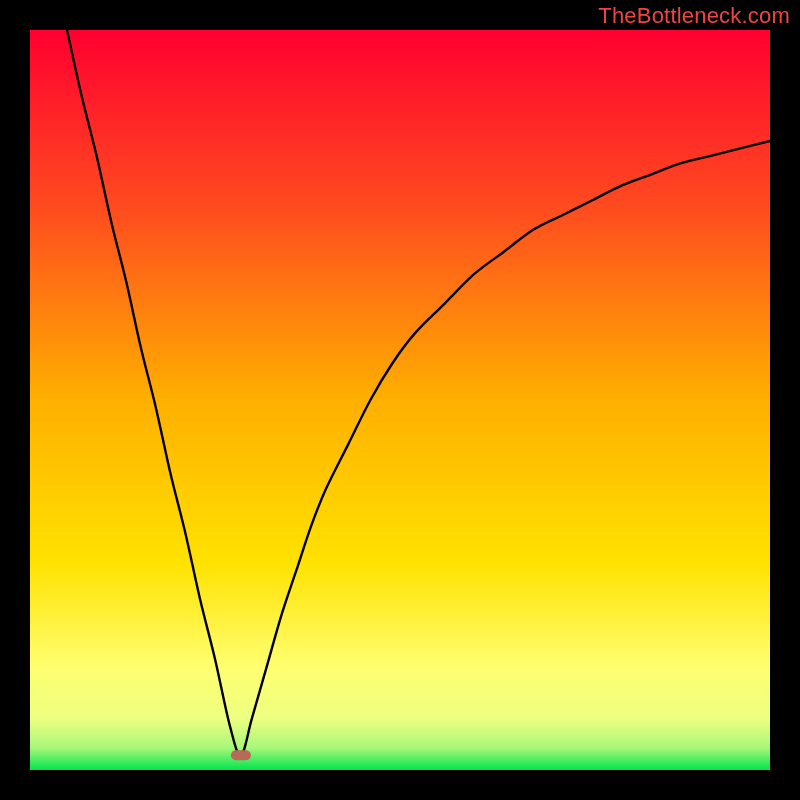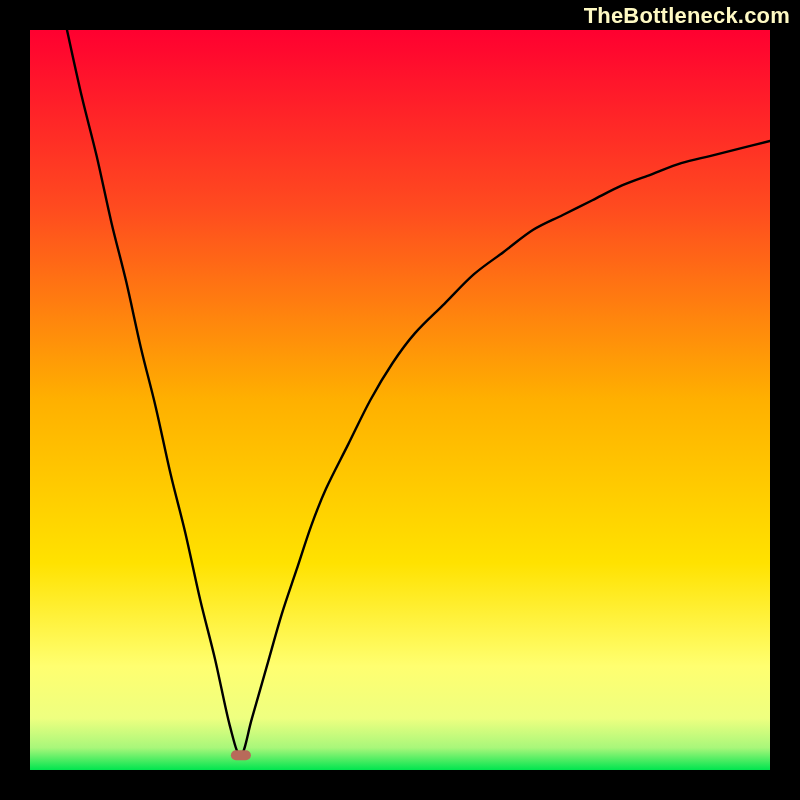--- a/index.html
+++ b/index.html
@@ -8,25 +8,24 @@
     height: 800px;
     background: #000;
     position: relative;
     font-family: Arial, Helvetica, sans-serif;
     overflow: hidden;
   }
   .watermark {
     position: absolute;
     top: 3px;
     right: 10px;
-    color: #fef9c3;
+    color: #ef4444;
     font-size: 22px;
     z-index: 10;
     letter-spacing: 0.2px;
-    font-weight: bold;
   }
   .frame {
     position: absolute;
     left: 30px;
     top: 30px;
     width: 740px;
     height: 740px;
     background: #000;
   }
   .plot-area {

